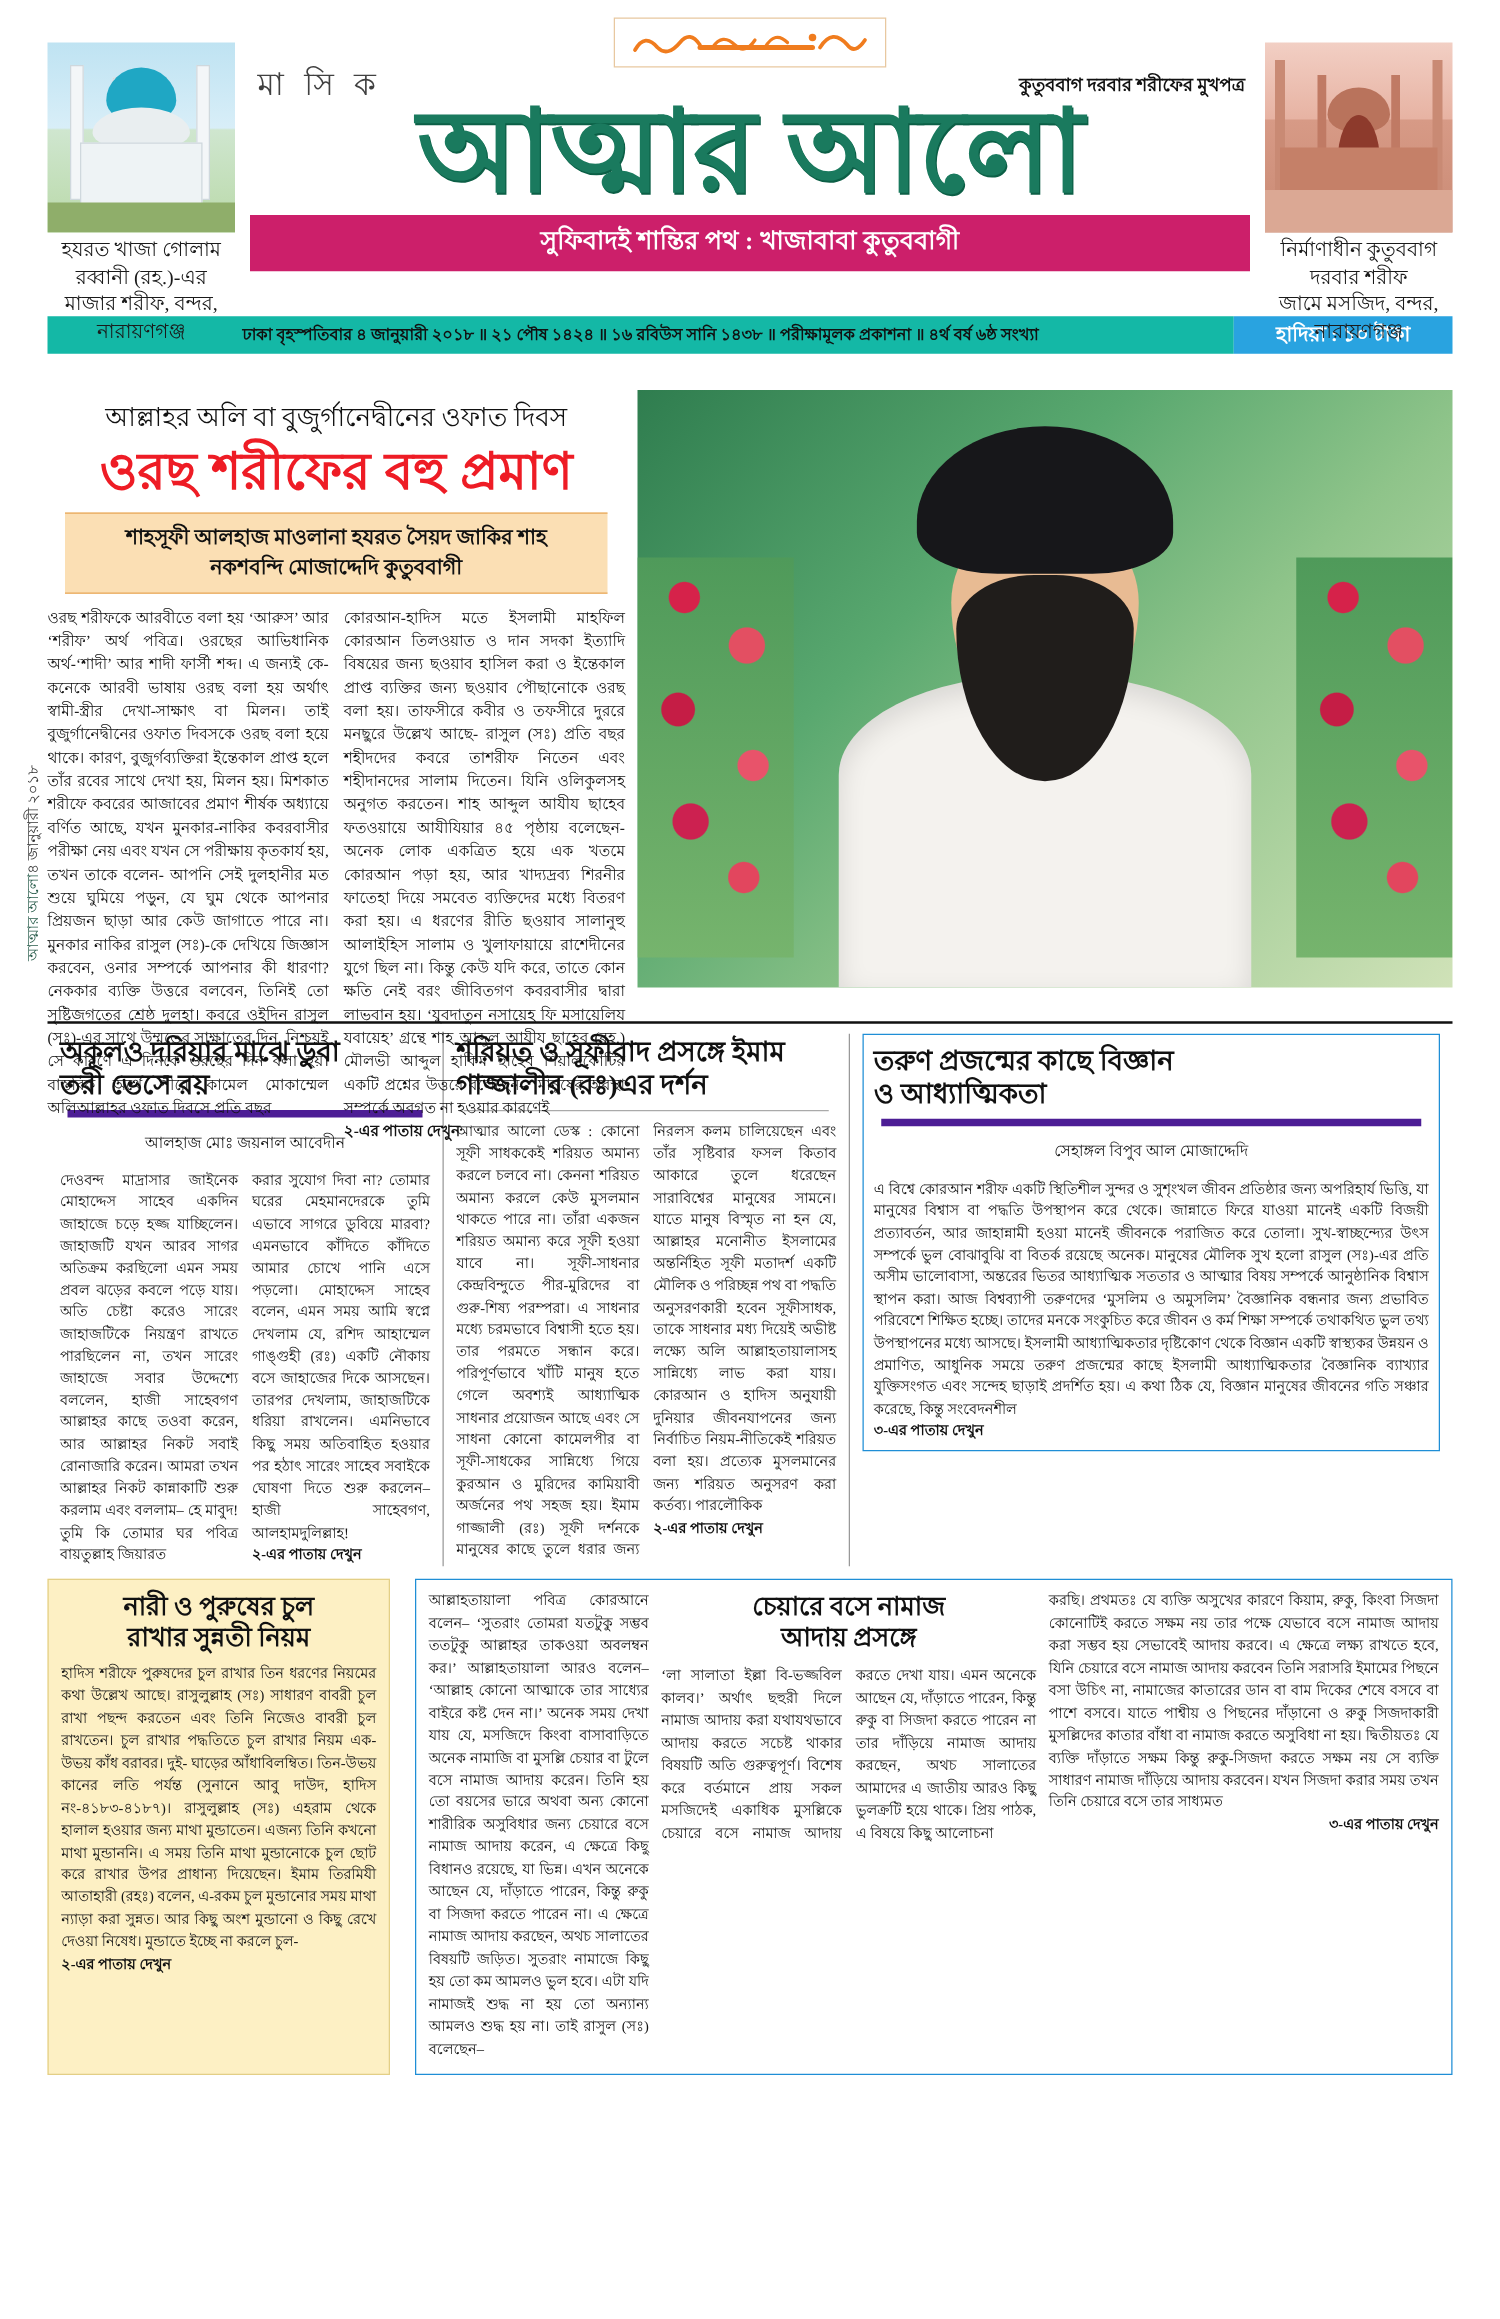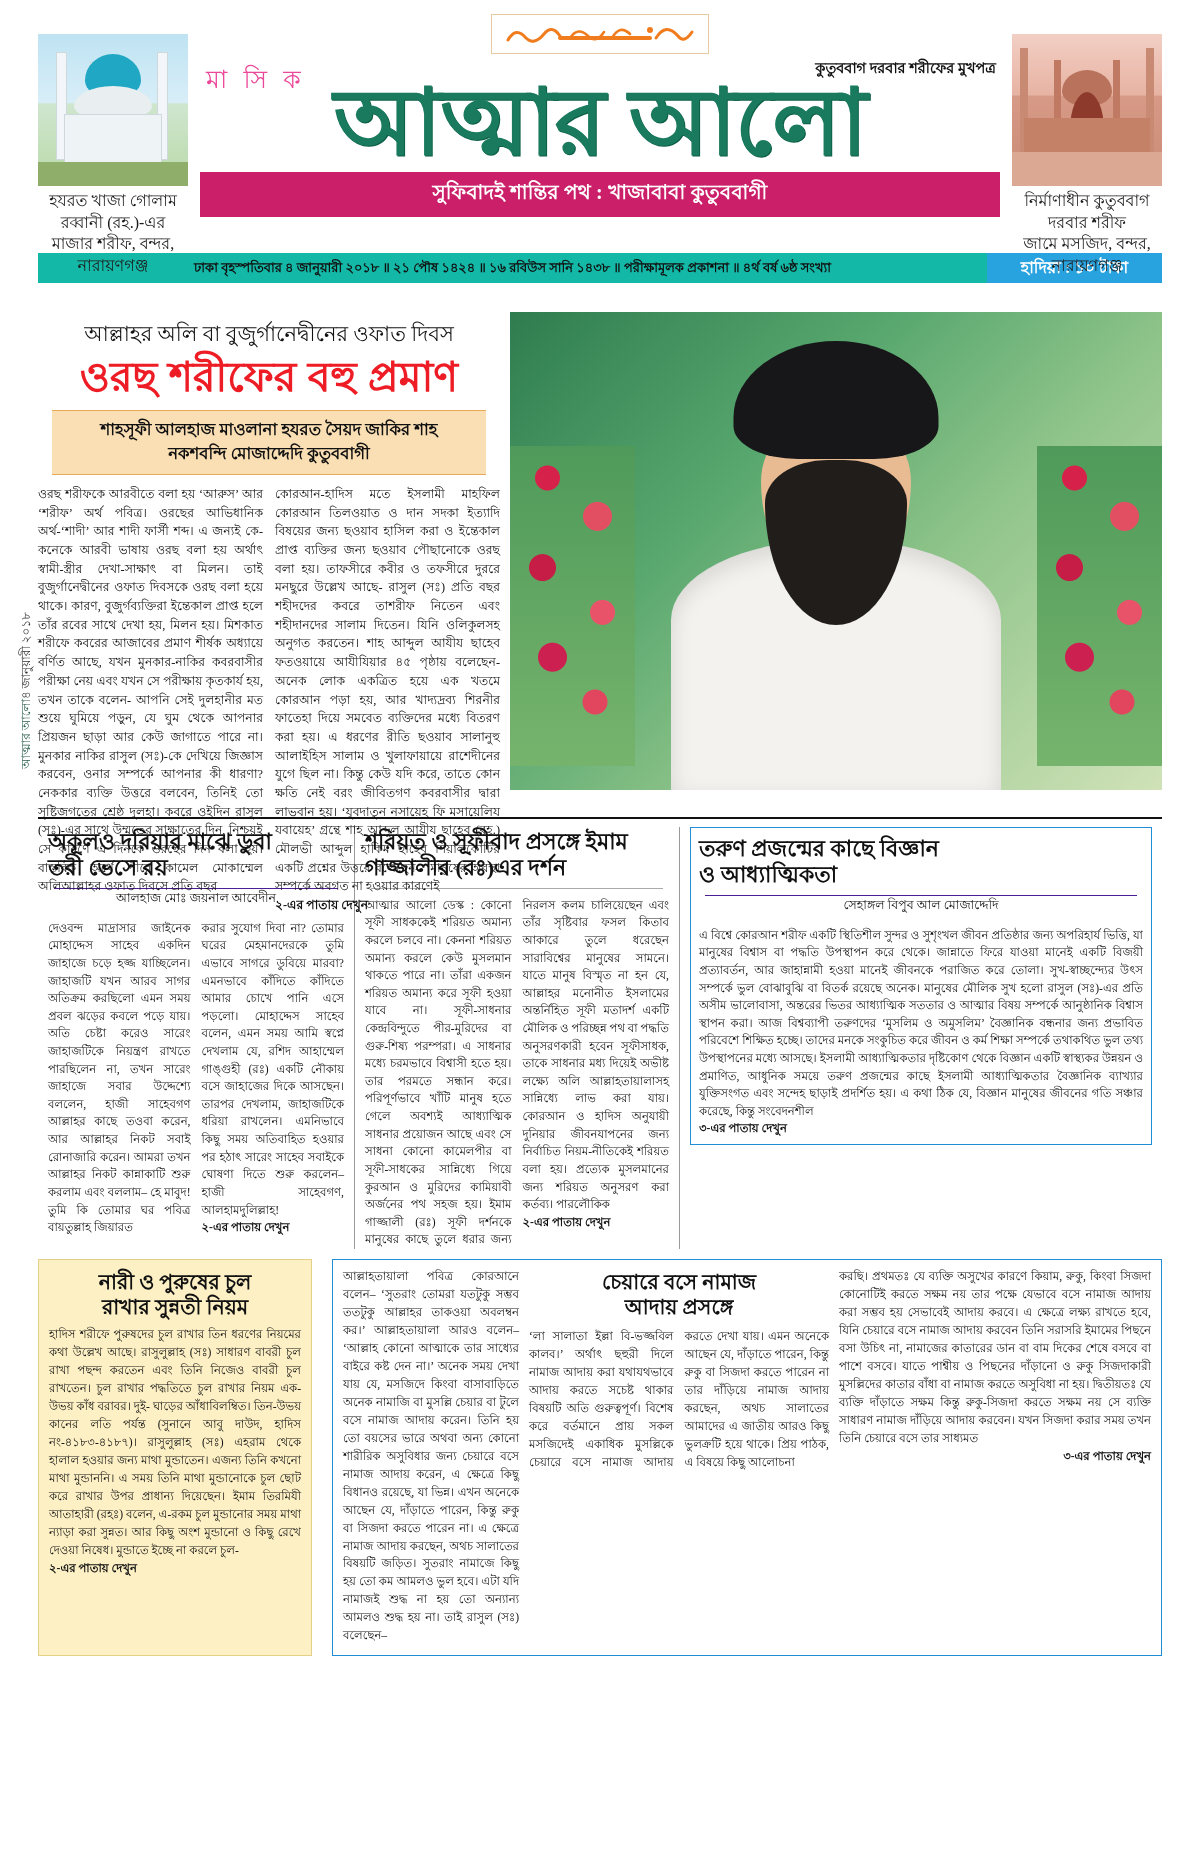--- a/index.html
+++ b/index.html
@@ -21,22 +21,22 @@
 
   .mh-left,.mh-right{position:absolute;top:26px;width:150px;text-align:center;}
   .mh-left{left:0;}
   .mh-right{right:0;}
   .mh-photo{width:150px;height:152px;border:0;position:relative;overflow:hidden;}
   .mh-cap{font-size:16px;line-height:1.35;color:#1a1a1a;margin-top:4px;font-family:Liberation Serif, serif;}
 
   .mh-center{position:absolute;left:162px;right:162px;top:40px;}
   .mh-kicker-row{position:relative;height:30px;}
   .mh-masik{
-    position:absolute;left:6px;top:12px;font-size:25px;letter-spacing:5px;
-    color:#ec4899;font-family:"Liberation Serif",serif;
+    position:absolute;left:6px;top:0;font-size:25px;letter-spacing:5px;
+    color:#404040;font-family:"Liberation Serif",serif;
   }
   .mh-motto-top{
     position:absolute;right:4px;top:9px;font-size:14.5px;color:#111;font-weight:600;
   }
   .mh-title{
     text-align:center;font-size:92px;line-height:0.96;color:#1a7a5e;
     font-weight:700;letter-spacing:-1px;
     text-shadow:1px 1px 0 #0c5f46;
     margin:0;padding:0 0 2px 0;
     font-family:"Liberation Sans",sans-serif;
@@ -103,22 +103,22 @@
   .row3{display:flex;margin-top:10px;border-top:2px solid #111;padding-top:8px;}
   .col3{padding:0 10px;}
   .col3.a{width:296px;}
   .col3.b{width:304px;border-left:1px solid #999;}
   .col3.c{flex:1;border-left:1px solid #999;}
   .col3 h2{
     font-size:22px;line-height:1.2;text-align:left;margin:2px 0 6px 0;
     font-weight:700;color:#111;
   }
   .sub-byline{
-    text-align:center;font-size:12.5px;padding:0 0 5px 0;
-    border-top:1px solid #4c1d95;margin:0 6px 6px 6px;color:#111;
+    text-align:center;font-size:12.5px;padding:11px 0 5px 0;
+    border-top:6px solid #4c1d95;margin:0 6px 6px 6px;color:#111;
   }
   .sub-byline.none{border-top:1px solid #aaa;padding:0;height:1px;margin-bottom:7px;}
   .body2{column-count:2;column-gap:11px;}
   .body2 p,.body3 p,.body1 p{
     margin:0;font-size:11.6px;line-height:1.52;text-align:justify;
   }
   .col3.c{background:#fff;}
   .boxed-c{border:1px solid #1f8ed6;padding:6px 8px;}
 
   

